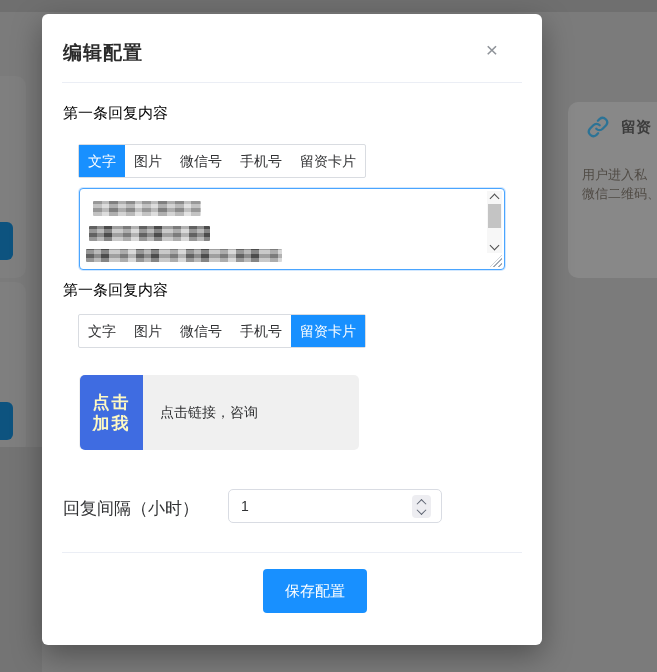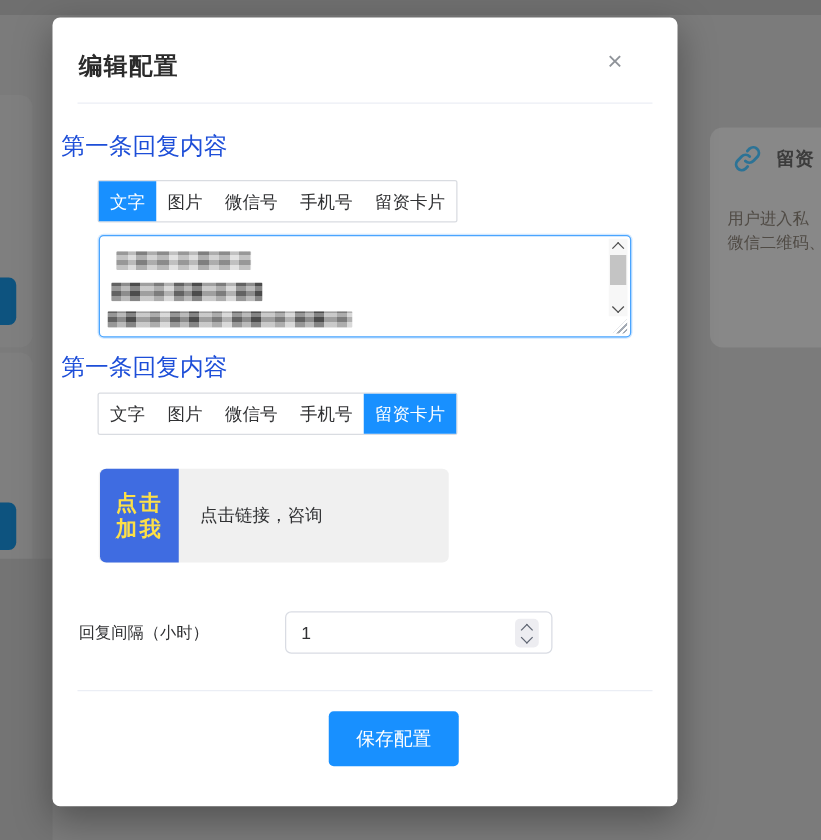--- a/index.html
+++ b/index.html
@@ -42,21 +42,21 @@
   }
   .modal-close{
     position:absolute;right:38px;top:24px;width:24px;height:24px;
     font-size:21px;line-height:24px;text-align:center;color:#8f9399;
     cursor:pointer;user-select:none;
   }
   .divider{position:absolute;left:20px;width:460px;height:1px;background:#ebeef5;}
   .div-header{top:68px;}
   .div-footer{top:538px;}
 
-  .field-label{position:absolute;left:7px;font-size:19px;color:#1d4ed8;}
+  .field-label{position:absolute;left:21px;font-size:15px;color:#000000;}
   .lbl1{top:90px;}
   .lbl2{top:267px;}
 
   
   .tabbar{
     position:absolute;left:36px;display:flex;
     border:1px solid #d9dce1;border-radius:2px;background:#fff;
   }
   .tabbar1{top:130px;}
   .tabbar2{top:300px;}
@@ -108,29 +108,29 @@
 
   
   .lead-card{
     position:absolute;left:37px;top:361px;width:280px;height:75px;
     background:#f0f0f0;border-radius:5px;
   }
   .lead-badge{
     position:absolute;left:1px;top:0;width:63px;height:75px;
     background:#3f6ce1;border-radius:5px 0 0 5px;
     display:flex;flex-direction:column;align-items:center;justify-content:center;
-    color:#fde047;font-weight:700;font-size:17px;line-height:21px;letter-spacing:2px;
+    color:#fef9c3;font-weight:700;font-size:17px;line-height:21px;letter-spacing:2px;
   }
   .lead-text{
     position:absolute;left:81px;top:0;height:75px;display:flex;align-items:center;
     font-size:14px;color:#303133;white-space:nowrap;
   }
 
   
-  .interval-label{position:absolute;left:21px;top:483px;font-size:13px;color:#303133;}
+  .interval-label{position:absolute;left:21px;top:483px;font-size:17px;color:#303133;}
   .interval-input{
     position:absolute;left:186px;top:475px;width:214px;height:34px;
     border:1px solid #d9dce3;border-radius:5px;background:#fff;box-sizing:border-box;
     font-size:14px;color:#303133;padding:0 34px 0 12px;outline:none;
     font-family:"Liberation Sans","DejaVu Sans",sans-serif;
   }
   .spinner{
     position:absolute;left:370px;top:481px;width:19px;height:23px;
     background:#ededf1;border-radius:4px;display:flex;flex-direction:column;
     align-items:center;justify-content:center;gap:2px;cursor:pointer;

